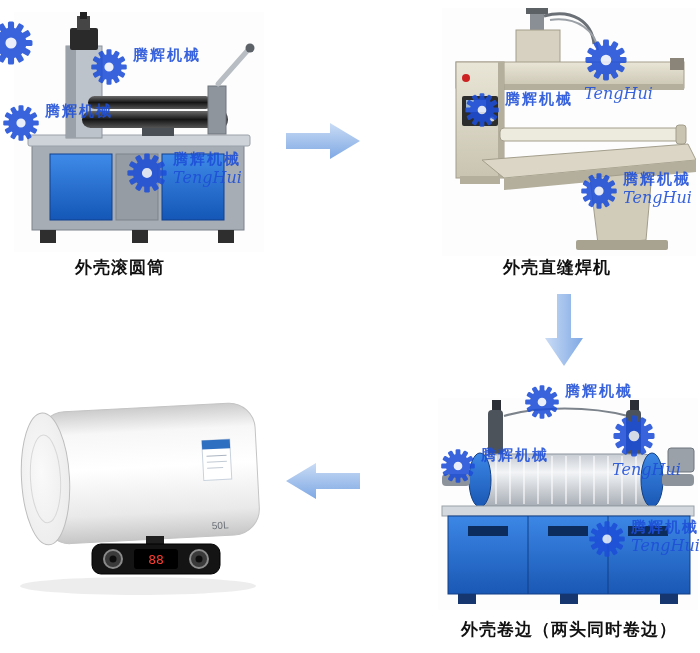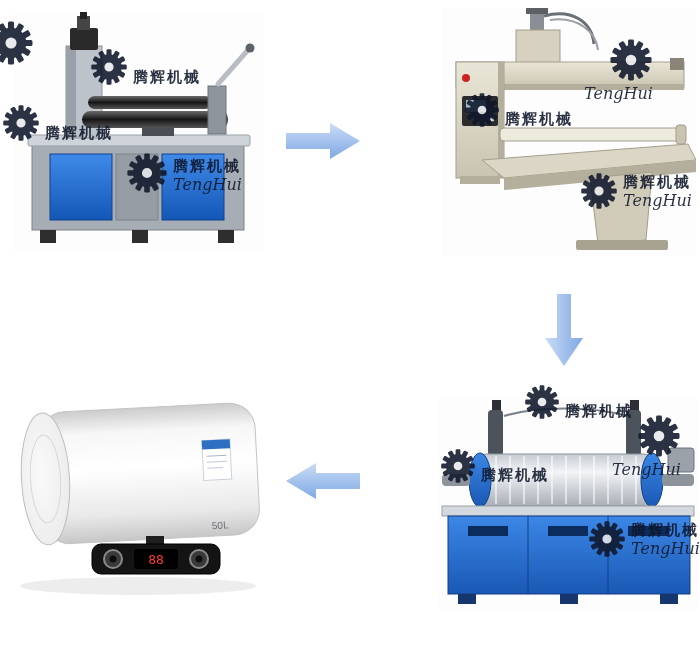--- a/index.html
+++ b/index.html
@@ -9,22 +9,22 @@
     font-family:"Liberation Serif", serif;
   }
   .photo { position:absolute; z-index:1; }
   .photo svg { display:block; }
   .caption {
     position:absolute; z-index:3; font-weight:bold; font-size:17px;
     color:#111; letter-spacing:1px; text-align:center; white-space:nowrap;
   }
   .arrow { position:absolute; z-index:2; }
   .watermark {
-    position:absolute; z-index:4; display:flex; align-items:flex-end; gap:5px;
-    color:#0f172a; opacity:0.88; pointer-events:none;
+    position:absolute; z-index:4; display:flex; align-items:flex-start; gap:5px;
+    color:#1d4ed8; opacity:0.88; pointer-events:none;
   }
   .watermark.wm-stack { flex-direction:column; gap:0; }
   .wm-gear { display:block; }
   .wm-text { display:flex; flex-direction:column; line-height:1.05; }
   .wm-cn { font-weight:bold; font-size:15px; letter-spacing:2px; font-family:"Liberation Serif", serif; }
   .wm-en { font-style:italic; font-size:16px; margin-top:2px; font-family:"DejaVu Serif", serif; }
   .hidden-defs { position:absolute; width:0; height:0; overflow:hidden; }
 </style>
 </head>
 <body>
@@ -258,20 +258,23 @@
   <svg class="arrow" style="left:284px; top:460px;" viewBox="0 0 76 42" width="76" height="42">
     <defs>
         <linearGradient id="arG3" x1="0" y1="0" x2="0" y2="1">
       <stop offset="0" stop-color="#cadcf5"></stop>
           <stop offset="1" stop-color="#7ea8e4"></stop>
         </linearGradient>
       </defs>
     <polygon points="76,13 32,13 32,3 2,21 32,39 32,29 76,29" fill="url(#arG3)"></polygon>
   </svg>
 
+  <div class="caption" style="left:30px; top:256px; width:180px;">外壳滚圆筒</div>
+  <div class="caption" style="left:462px; top:256px; width:190px;">外壳直缝焊机</div>
+  <div class="caption" style="left:438px; top:618px; width:262px;">外壳卷边（两头同时卷边）</div>
 
   <div class="watermark" style="left:-12px; top:20px;">
     <svg class="wm-gear" viewBox="-30 -30 60 60" width="46" height="46">
         <use href="#gearShape"></use>
       </svg>
   </div>
 
   <div class="watermark" style="left:90px; top:48px;">
     <svg class="wm-gear" viewBox="-30 -30 60 60" width="38" height="38">
         <use href="#gearShape"></use>

